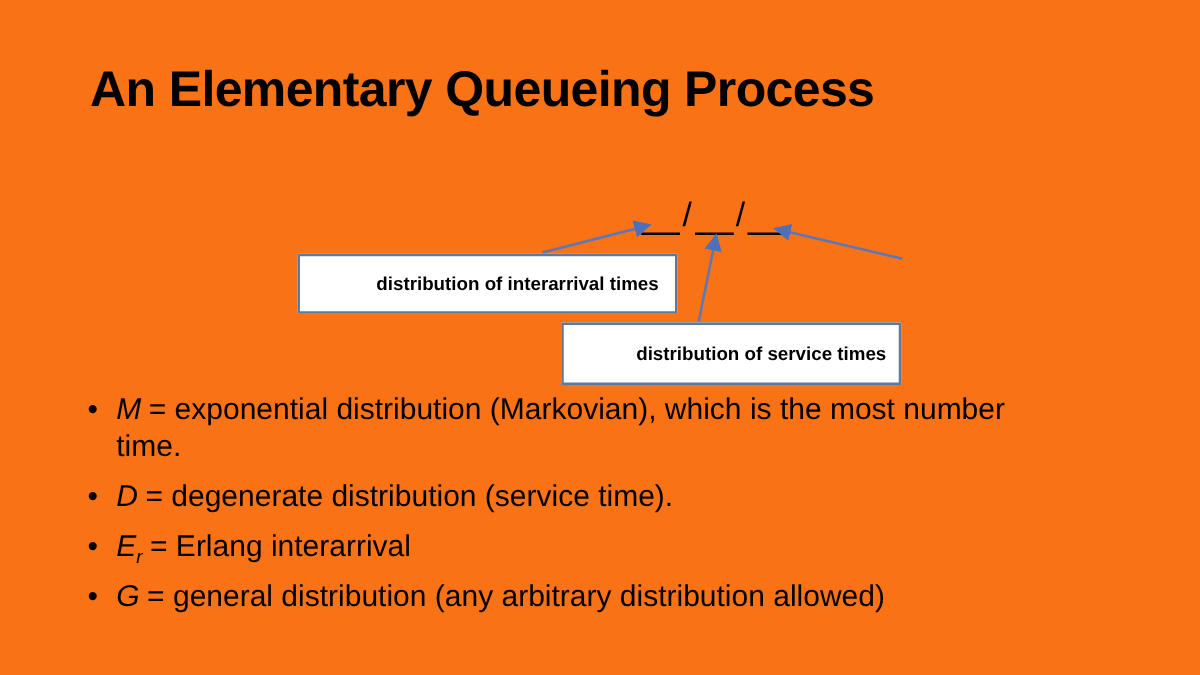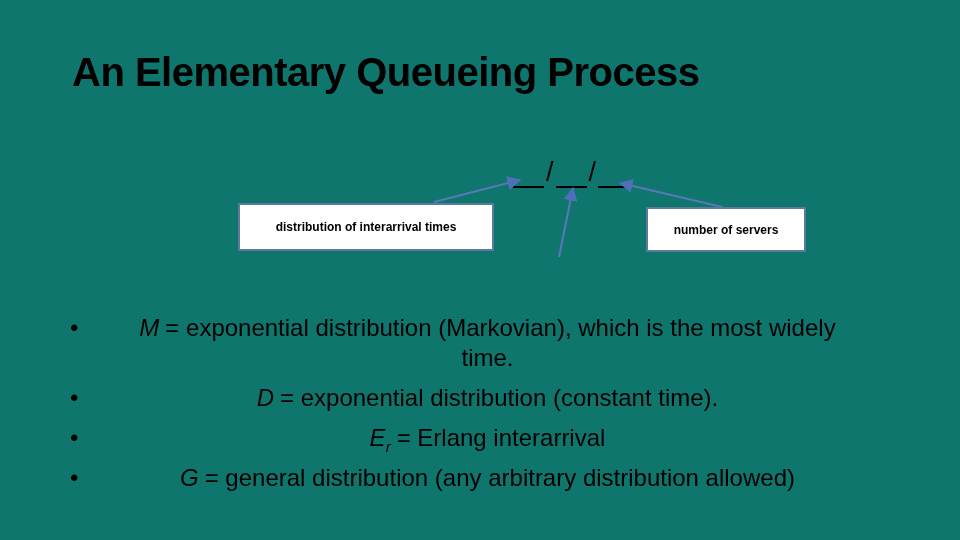--- a/index.html
+++ b/index.html
@@ -1,20 +1,20 @@
 <!DOCTYPE html>
 <html><head>
 <meta charset="utf-8">
 <style>
   html,body{margin:0;padding:0;}
   body{
     width:960px;height:540px;overflow:hidden;background:#ffffff;
     font-family:"Liberation Sans",sans-serif;color:#000000;
   }
-  .slide{position:relative;width:960px;height:540px;background:#0f766e;text-align:center;}
+  .slide{position:relative;width:960px;height:540px;background:#f97316;}
 
   .title{
     position:absolute;left:72px;top:50px;margin:0;
     font-size:40px;font-weight:700;letter-spacing:-0.5px;color:#000;
     white-space:nowrap;
   }
 
   .intro{
     position:absolute;left:70px;top:149px;font-size:24px;line-height:30px;
     white-space:nowrap;
@@ -30,21 +30,21 @@
     display:inline-block;width:31px;height:30px;
     border-bottom:2px solid #000;vertical-align:-7px;
   }
   .slash{display:inline-block;margin:0 2px;}
 
   .arrows{position:absolute;left:0;top:0;pointer-events:none;}
 
   .label-box{
     position:absolute;background:#ffffff;border:2px solid #5b7b9c;
     display:flex;align-items:center;justify-content:center;
-    font-size:12px;font-weight:700;white-space:nowrap;color:#000;
+    font-size:15px;font-weight:700;white-space:nowrap;color:#000;padding-left:48px;
   }
   .box-interarrival{left:238px;top:203px;width:252px;height:44px;}
   .box-servers{left:646px;top:207px;width:156px;height:41px;}
   .box-service{left:449px;top:258px;width:220px;height:46px;}
 
   .defs{
     position:absolute;left:70px;top:313px;width:812px;
     font-size:24px;line-height:30px;
   }
   .def{position:relative;padding-left:23px;margin-bottom:10px;}
@@ -70,33 +70,33 @@
       </marker>
     </defs>
     <line x1="434" y1="202" x2="520" y2="180" stroke="#5878bb" stroke-width="2" marker-end="url(#ah)"></line>
     <line x1="559" y1="257" x2="573" y2="188" stroke="#5878bb" stroke-width="2" marker-end="url(#ah)"></line>
     <line x1="722" y1="207" x2="620" y2="183" stroke="#5878bb" stroke-width="2" marker-end="url(#ah)"></line>
   </svg>
 
   <div class="label-box box-interarrival">
     <span>distribution of interarrival times</span>
   </div>
-  <div class="label-box box-servers">
-    <span>number of servers</span>
+  <div class="label-box box-service">
+    <span>distribution of service times</span>
   </div>
 
   <div class="defs">
 
     <div class="def">
-      <span class="dot">•</span><i>M</i><span class="dtext">= exponential distribution (Markovian), which is the most widely</span><br>
+      <span class="dot">•</span><i>M</i><span class="dtext">= exponential distribution (Markovian), which is the most number</span><br>
       <span>time.</span>
     </div>
 
     <div class="def">
-      <span class="dot">•</span><i>D</i><span class="dtext">= exponential distribution (constant time).</span>
+      <span class="dot">•</span><i>D</i><span class="dtext">= degenerate distribution (service time).</span>
     </div>
 
     <div class="def">
       <span class="dot">•</span><i>E</i><sub>r</sub><span class="dtext">= Erlang interarrival</span>
     </div>
 
     <div class="def">
       <span class="dot">•</span><i>G</i><span class="dtext">= general distribution (any arbitrary distribution allowed)</span>
     </div>
 

